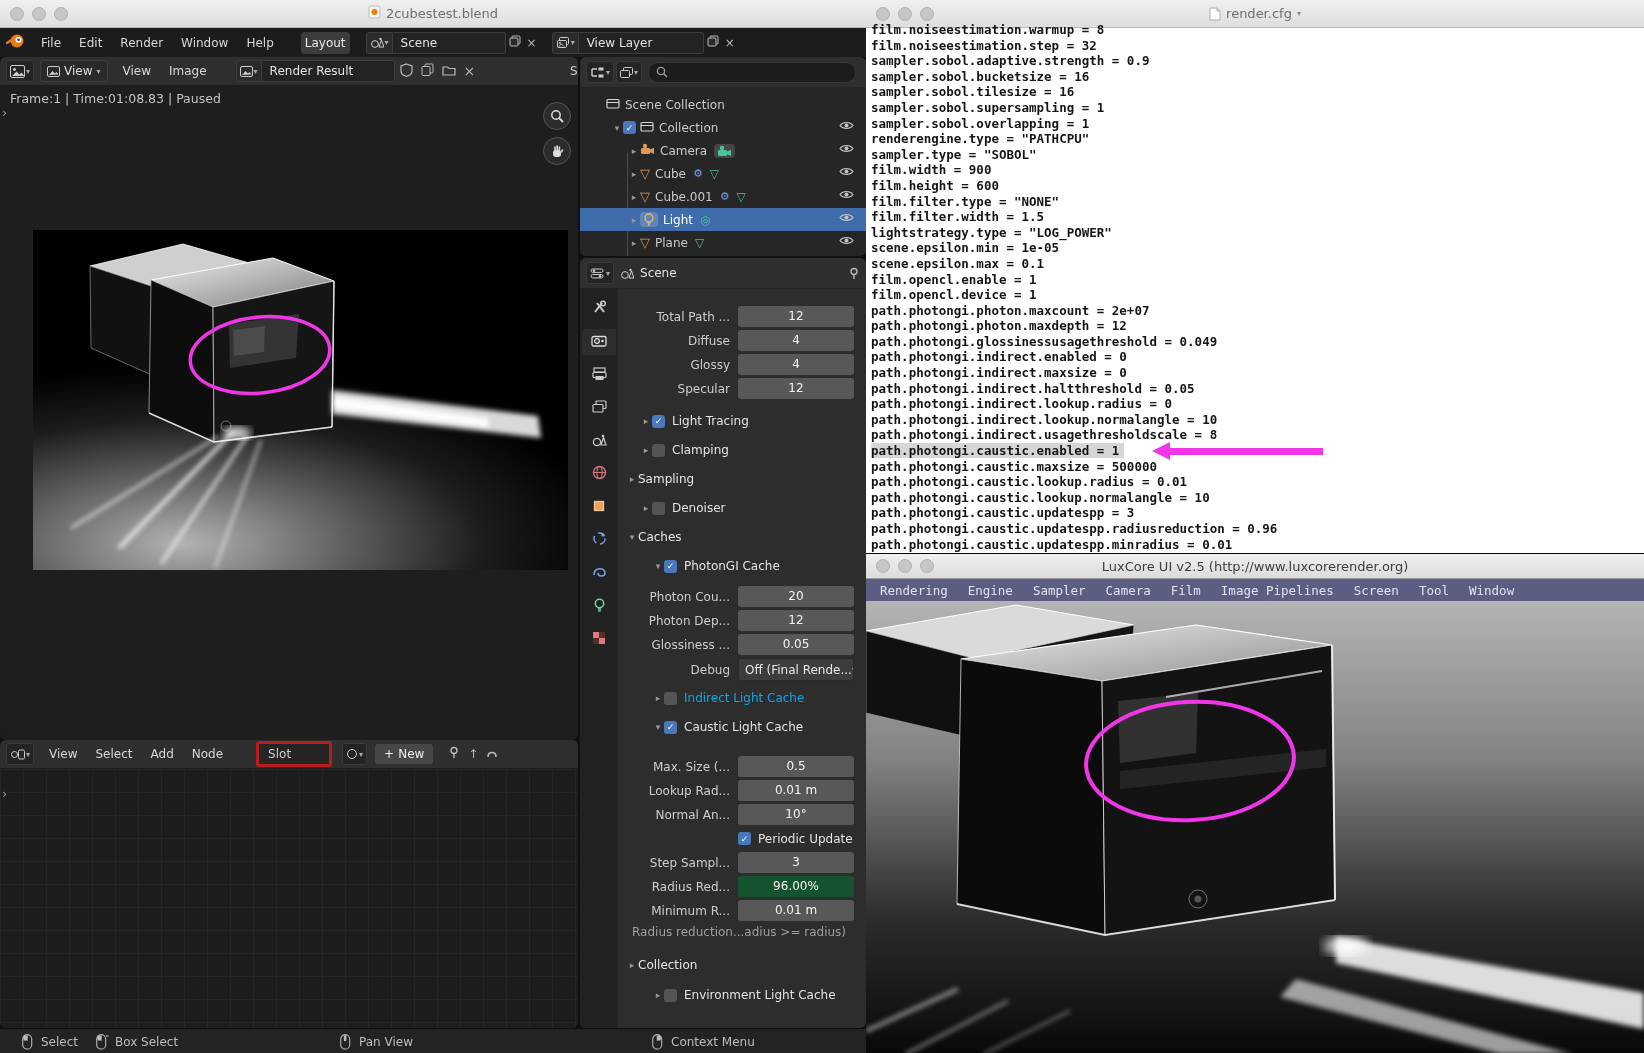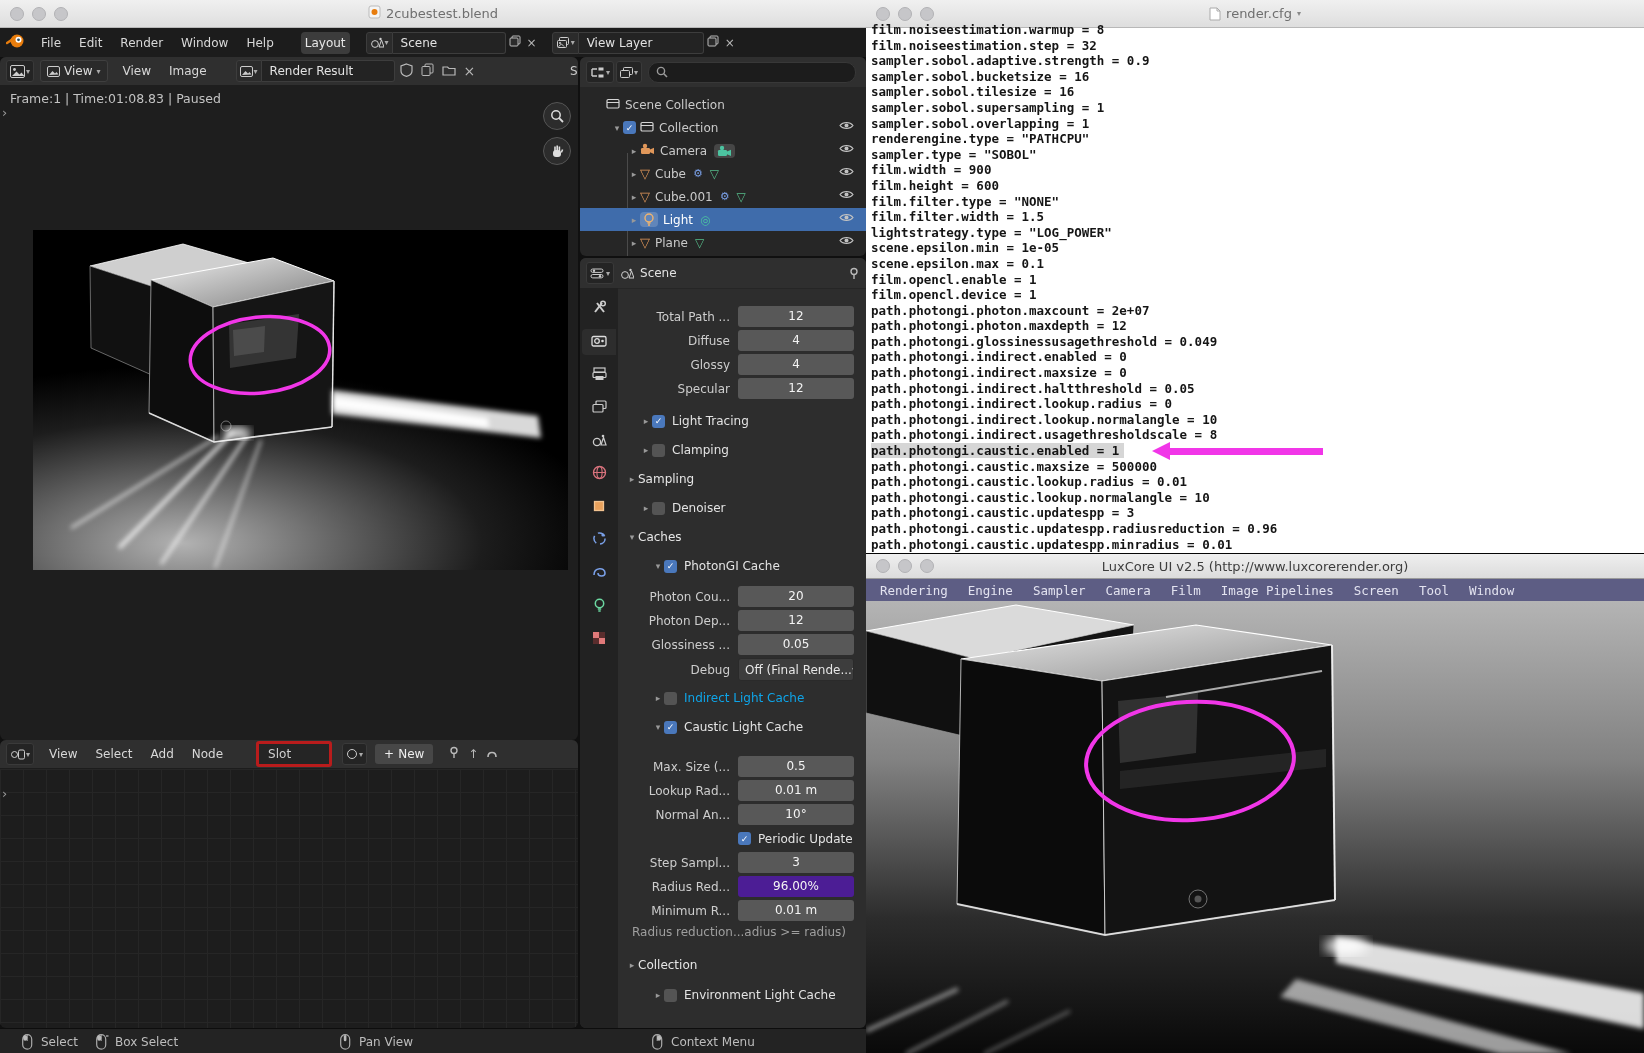--- a/index.html
+++ b/index.html
@@ -61,21 +61,21 @@
   
   .props{left:580px;top:258px;width:286px;height:770px;background:#2d2d2d;}
   .props-head{height:30px;background:#2f2f2f;display:flex;align-items:center;padding:0 6px;gap:6px;border-bottom:1px solid #262626;}
   .tabcol{position:absolute;left:0;top:30px;bottom:0;width:38px;background:#222;display:flex;flex-direction:column;align-items:center;padding-top:8px;gap:7px;}
   .tab{width:34px;height:26px;display:flex;align-items:center;justify-content:center;border-radius:4px 0 0 4px;}
   .tab.active{background:#2d2d2d;}
   .pcontent{position:absolute;left:38px;top:30px;right:0;bottom:0;overflow:hidden;padding-top:18px;}
   .prow{display:flex;align-items:center;height:21px;margin:0 12px 3px 0;}
   .plabel{width:112px;text-align:right;padding-right:8px;color:#cdcdcd;white-space:nowrap;overflow:hidden;}
   .pval{flex:1;background:#585858;border-radius:3px;height:21px;line-height:21px;text-align:center;color:#f4f4f4;}
-  .pval.slider{background:#4c1d95;}
+  .pval.slider{background:#14532d;}
   .pdrop{flex:1;background:#3d3d3d;border:1px solid #2a2a2a;border-radius:3px;height:21px;line-height:20px;color:#e6e6e6;display:flex;padding:0 6px;justify-content:space-between;align-items:center;white-space:nowrap;overflow:hidden;}
   .ptoggle{display:flex;align-items:center;height:24px;margin-bottom:5px;}
   .cb{width:13px;height:13px;border-radius:3px;background:#545454;margin:0 7px 0 0;display:flex;align-items:center;justify-content:center;font-size:9px;color:#fff;flex:none;}
   .cb.on{background:#4a78bc;}
   .pnote{color:#9f9f9f;margin-left:14px;height:20px;white-space:nowrap;overflow:hidden;}
 
   
   .statusbar{left:0;top:1028px;width:866px;height:25px;background:#232323;border-top:1px solid #0d0d0d;}
   .sb-item{position:absolute;top:0;height:25px;display:flex;align-items:center;gap:6px;color:#bdbdbd;}
 

